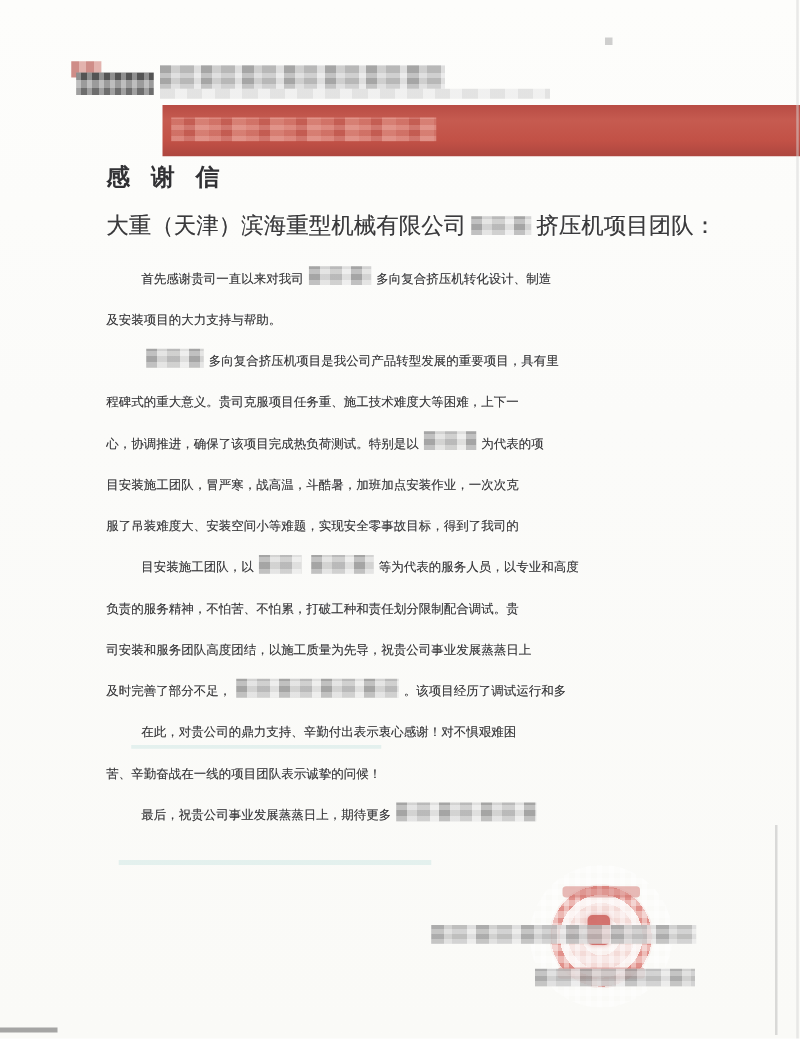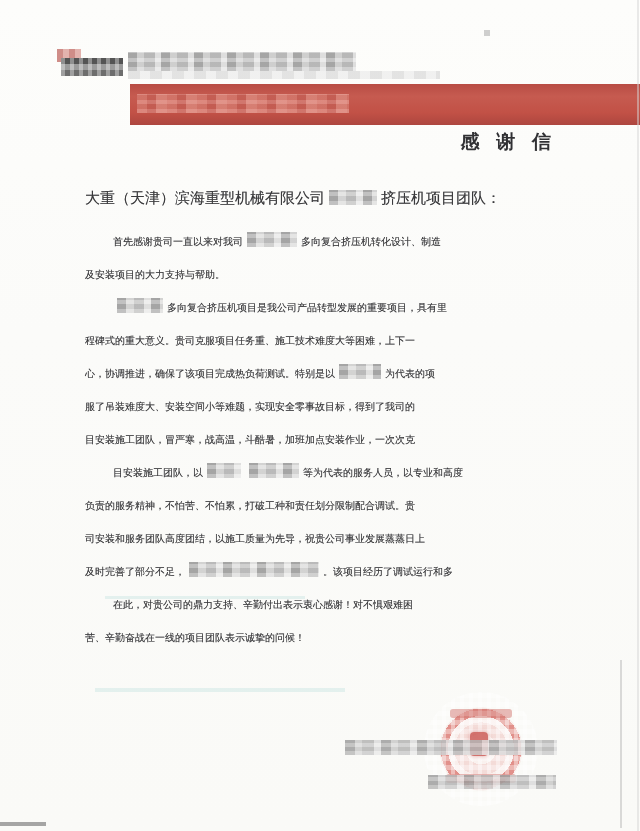--- a/index.html
+++ b/index.html
@@ -22,28 +22,28 @@
       repeating-linear-gradient(90deg,#9c9c9c 0 9px,#cdcdcd 9px 16px,#b2b2b2 16px 27px,#e0e0e0 27px 33px);}
   .subline-blur{position:absolute;left:128px;top:71px;width:312px;height:8px;opacity:.6;
     background:repeating-linear-gradient(90deg,#d2d2d2 0 12px,#e9e9e9 12px 22px);}
   .banner{position:absolute;left:130px;top:84px;width:510px;height:41px;
     background:linear-gradient(180deg,#b84c44 0%,#c65b50 30%,#c25146 70%,#ad463f 100%);}
   .banner-blur{position:absolute;left:7px;top:10px;width:212px;height:19px;opacity:.8;
     background:
       repeating-linear-gradient(0deg,rgba(255,255,255,.18) 0 4px,rgba(0,0,0,.04) 4px 9px),
       repeating-linear-gradient(90deg,rgba(223,130,118,.9) 0 10px,rgba(205,100,90,.85) 10px 19px,rgba(231,148,136,.9) 19px 30px);}
   
-  .title{position:absolute;left:85px;top:129px;width:472px;text-align:right;
+  .title{position:absolute;left:85px;top:129px;width:472px;text-align:left;
     font-size:19px;font-weight:bold;color:#313134;letter-spacing:6px;}
   
   .body-text{position:absolute;left:85px;top:164px;width:480px;z-index:2;color:#3a3a3c;}
   .line{height:33px;line-height:33px;font-size:10px;white-space:nowrap;
     text-shadow:0 0 .4px rgba(70,70,75,.55);}
   .line.indent{padding-left:28px;}
-  .line.salutation{font-size:15px;margin-top:18px;}
+  .line.salutation{font-size:18px;}
   .redact{display:inline-block;height:15px;vertical-align:-2px;margin:0 4px;opacity:.92;
     background:
       repeating-linear-gradient(0deg,rgba(255,255,255,.28) 0 4px,rgba(0,0,0,.04) 4px 9px),
       repeating-linear-gradient(90deg,rgba(148,148,148,.85) 0 9px,rgba(206,206,206,.8) 9px 17px,rgba(176,176,176,.85) 17px 27px,rgba(224,224,224,.8) 27px 34px);}
   
   .stamp{position:absolute;left:424px;top:692px;width:114px;height:114px;border-radius:50%;z-index:1;
     background:
       repeating-linear-gradient(90deg,rgba(255,255,255,.4) 0 4px,rgba(255,255,255,0) 4px 9px),
       repeating-linear-gradient(0deg,rgba(255,255,255,.35) 0 5px,rgba(255,255,255,0) 5px 9px),
       radial-gradient(circle at 50% 50%,
@@ -97,28 +97,29 @@
 
   <div class="title">感 谢 信</div>
 
   <div class="body-text" id="body-text">
       <div class="line salutation"><span>大重（天津）滨海重型机械有限公司</span><span class="redact" style="width: 48px;"></span><span>挤压机项目团队：</span></div>
       <div class="line indent" style="margin-top: 10px;"><span>首先感谢贵司一直以来对我司</span><span class="redact" style="width: 50px;"></span><span>多向复合挤压机转化设计、制造</span></div>
       <div class="line"><span>及安装项目的大力支持与帮助。</span></div>
       <div class="line indent"><span class="redact" style="width: 46px;"></span><span>多向复合挤压机项目是我公司产品转型发展的重要项目，具有里</span></div>
       <div class="line"><span>程碑式的重大意义。贵司克服项目任务重、施工技术难度大等困难，上下一</span></div>
       <div class="line"><span>心，协调推进，确保了该项目完成热负荷测试。特别是以</span><span class="redact" style="width: 42px;"></span><span>为代表的项</span></div>
+      <div class="line"><span>目安装施工团队，冒严寒，战高温，斗酷暑，加班加点安装作业，一次次克</span></div>
       <div class="line"><span>服了吊装难度大、安装空间小等难题，实现安全零事故目标，得到了我司的</span></div>
-      <div class="line"><span>目安装施工团队，冒严寒，战高温，斗酷暑，加班加点安装作业，一次次克</span></div>
       <div class="line indent"><span>目安装施工团队，以</span><span class="redact" style="width: 34px;"></span><span class="redact" style="width: 50px;"></span><span>等为代表的服务人员，以专业和高度</span></div>
       <div class="line"><span>负责的服务精神，不怕苦、不怕累，打破工种和责任划分限制配合调试。贵</span></div>
       <div class="line"><span>司安装和服务团队高度团结，以施工质量为先导，祝贵公司事业发展蒸蒸日上</span></div>
       <div class="line"><span>及时完善了部分不足，</span><span class="redact" style="width: 130px;"></span><span>。该项目经历了调试运行和多</span></div>
       <div class="line indent"><span>在此，对贵公司的鼎力支持、辛勤付出表示衷心感谢！对不惧艰难困</span></div>
       <div class="line"><span>苦、辛勤奋战在一线的项目团队表示诚挚的问候！</span></div>
+      <div class="line indent"><span>最后，祝贵公司事业发展蒸蒸日上，期待更多</span><span class="redact" style="width: 112px;"></span></div>
     </div>
 
   <div class="stamp">
     <div class="stamp-arc arc1"></div>
     <div class="stamp-star"></div>
     <div class="stamp-arc arc2"></div>
   </div>
 
   <div class="sig-blur sig1"></div>
   <div class="sig-blur sig2"></div>

